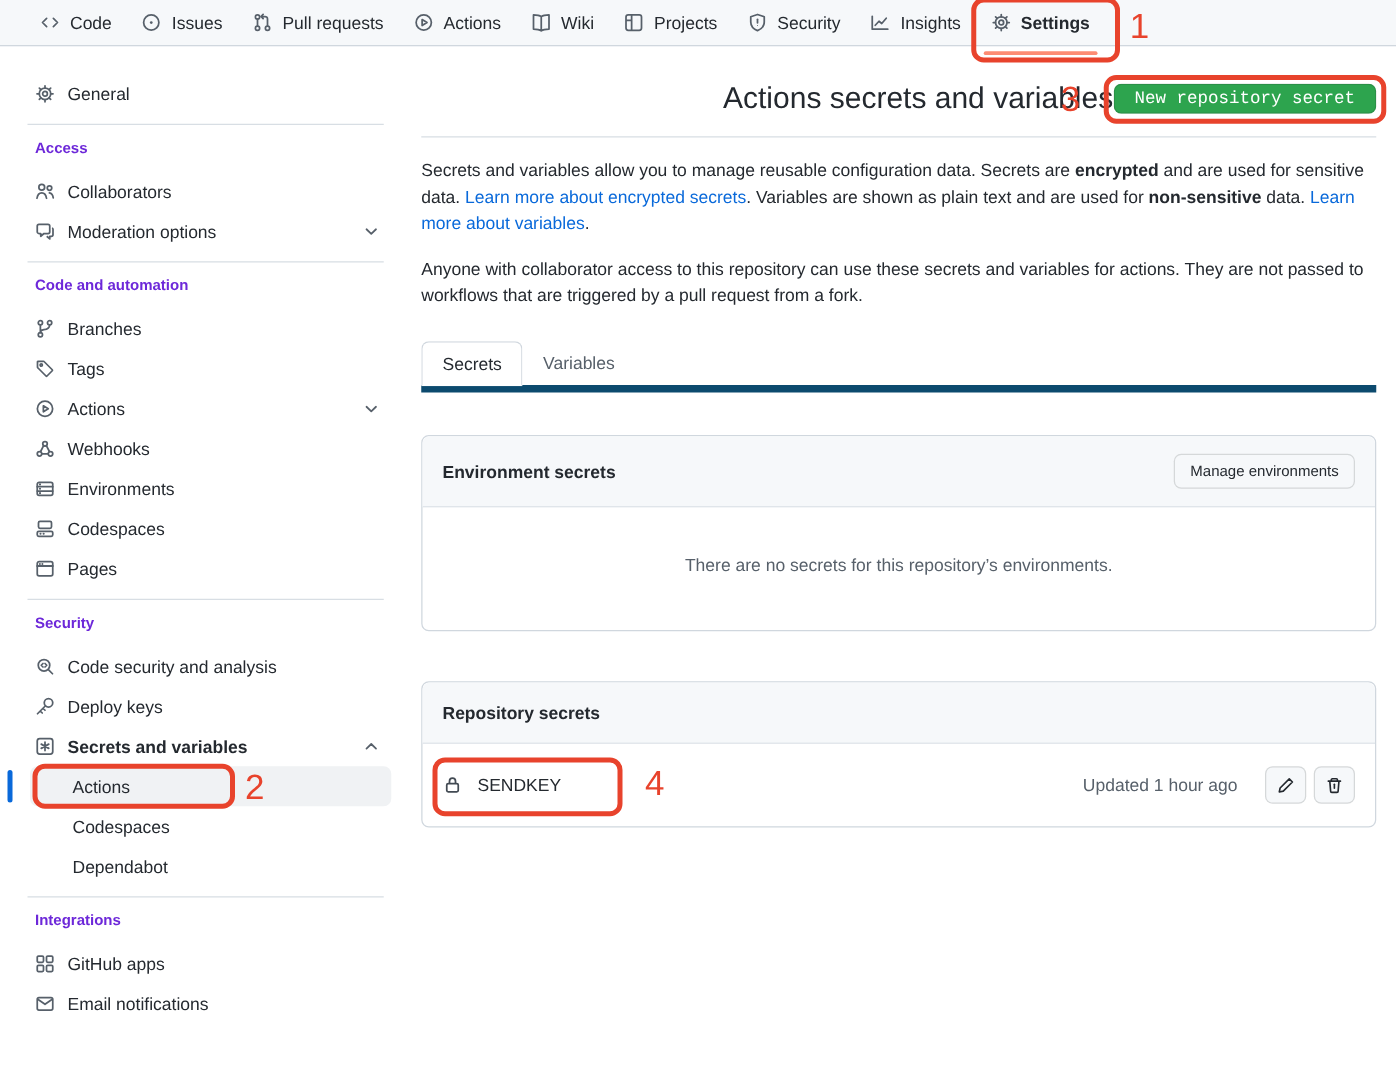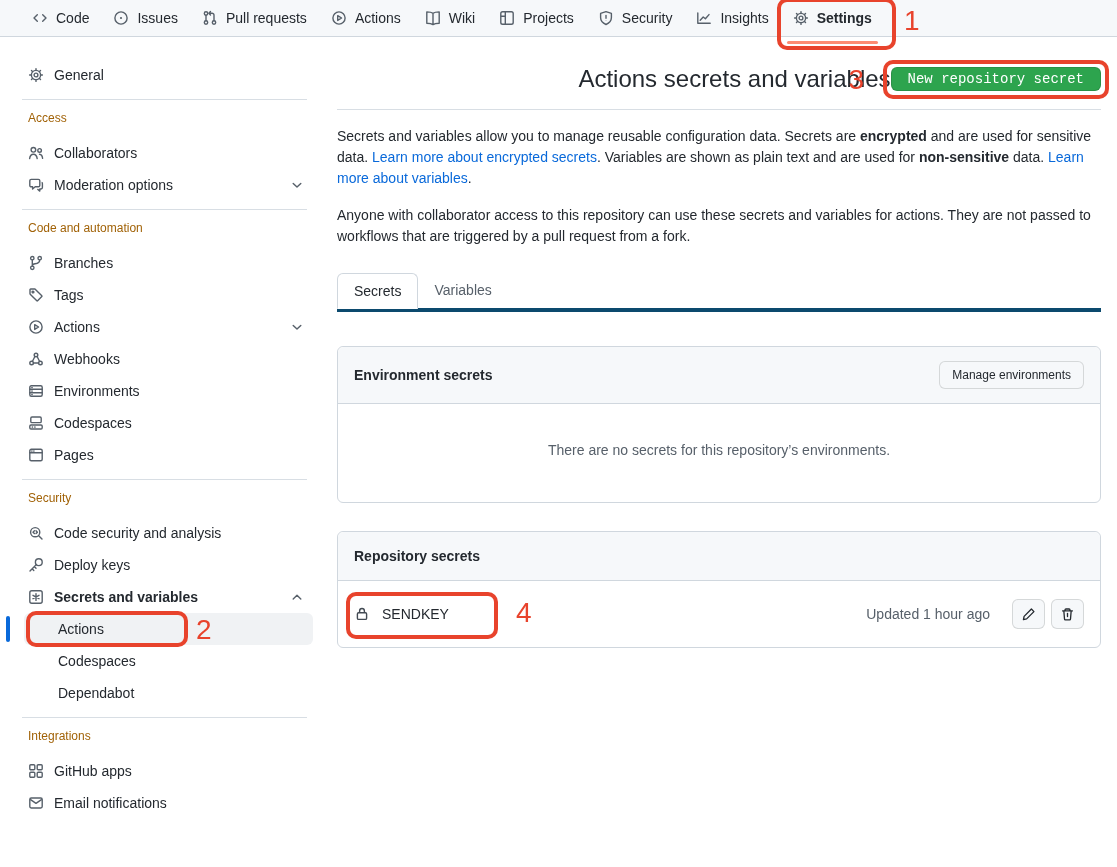--- a/index.html
+++ b/index.html
@@ -17,38 +17,38 @@
   
   .layout{display:flex;align-items:flex-start}
   .sidebar{position:relative;width:321px;flex:none;padding:22px 8px 0 16px}
   .side-item{position:relative;display:flex;align-items:center;gap:10px;height:32px;padding:0 8px 0 12px;border-radius:6px;color:#24292f;text-decoration:none;cursor:pointer}
   .side-item .ic{display:flex;color:#57606a;flex:none}
   .side-item .chev{margin-left:auto;display:flex;color:#57606a}
   .side-item.bold .lbl{font-weight:600}
   .side-item.sub{padding-left:34px;margin-left:8px}
   .side-item.selected{background:#f0f2f4}
   .active-bar{position:absolute;left:-18px;top:3px;width:4px;height:26px;border-radius:2px;background:#0969da}
-  .side-header{height:20px;line-height:20px;margin:5px 0 9px;padding-left:12px;font-size:12px;font-weight:400;color:#a16207}
+  .side-header{height:20px;line-height:20px;margin:5px 0 9px;padding-left:12px;font-size:12px;font-weight:700;color:#6d28d9}
   .side-divider{height:1px;background:#d8dee4;margin:8px 6px}
   .sub-group{margin-bottom:8px}
 
   
   .main{flex:1;padding:26px 16px 0 16px}
   .title-row{display:flex;align-items:center;justify-content:flex-end;padding-bottom:14px;border-bottom:1px solid #d8dee4}
   h1{font-size:24px;font-weight:400;line-height:32px}
   .desc{margin-top:16px;line-height:21px;max-width:766px}
   .desc strong{font-weight:700}
   a.link{color:#0969da;text-decoration:none;cursor:pointer}
 
-  .tabnav{display:flex;margin-top:26px;border-bottom:4px solid #0c4a6e}
+  .tabnav{display:flex;margin-top:26px;border-bottom:6px solid #0c4a6e}
   .tab{padding:9px 16px;color:#57606a;cursor:pointer}
   .tab.active{background:#fff;border:1px solid #d0d7de;border-bottom:1px solid #fff;border-radius:6px 6px 0 0;margin-bottom:-1px;color:#24292f}
 
   .box{margin-top:34px;border:1px solid #d0d7de;border-radius:6px}
-  .box + .box{margin-top:28px}
+  .box + .box{margin-top:40px}
   .box-header{display:flex;align-items:center;justify-content:space-between;background:#f6f8fa;border-bottom:1px solid #d0d7de;border-radius:6px 6px 0 0;padding:14px 16px}
   .box-header.slim{padding:16px}
   .box-title{font-weight:600}
   .box-empty{padding:38px 16px 44px;text-align:center;color:#57606a}
 
   .secret-row{display:flex;align-items:center;padding:18px 16px}
   .secret-name-wrap{position:relative;display:flex;align-items:center;gap:12px}
   .secret-name-wrap .ic{display:flex;color:#424a53}
   .secret-name{font-weight:500}
   .updated{margin-left:auto;margin-right:22px;color:#57606a}

